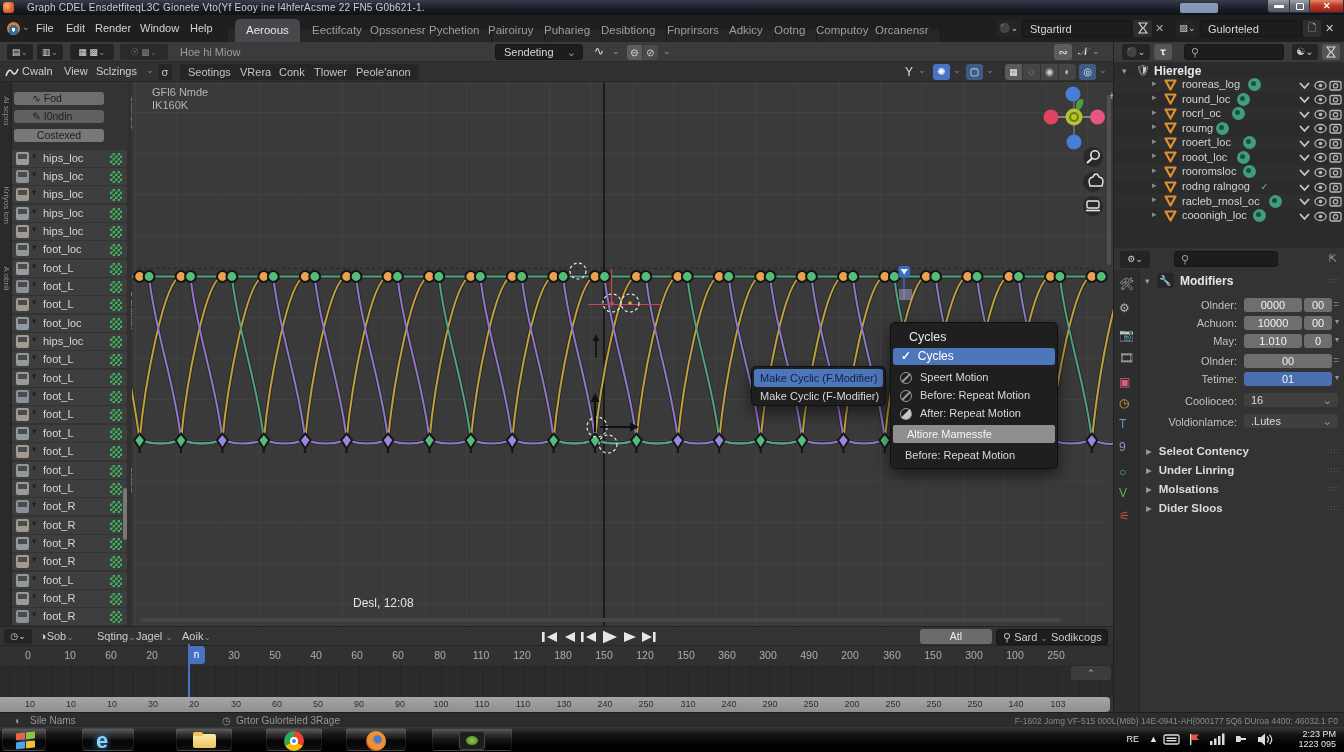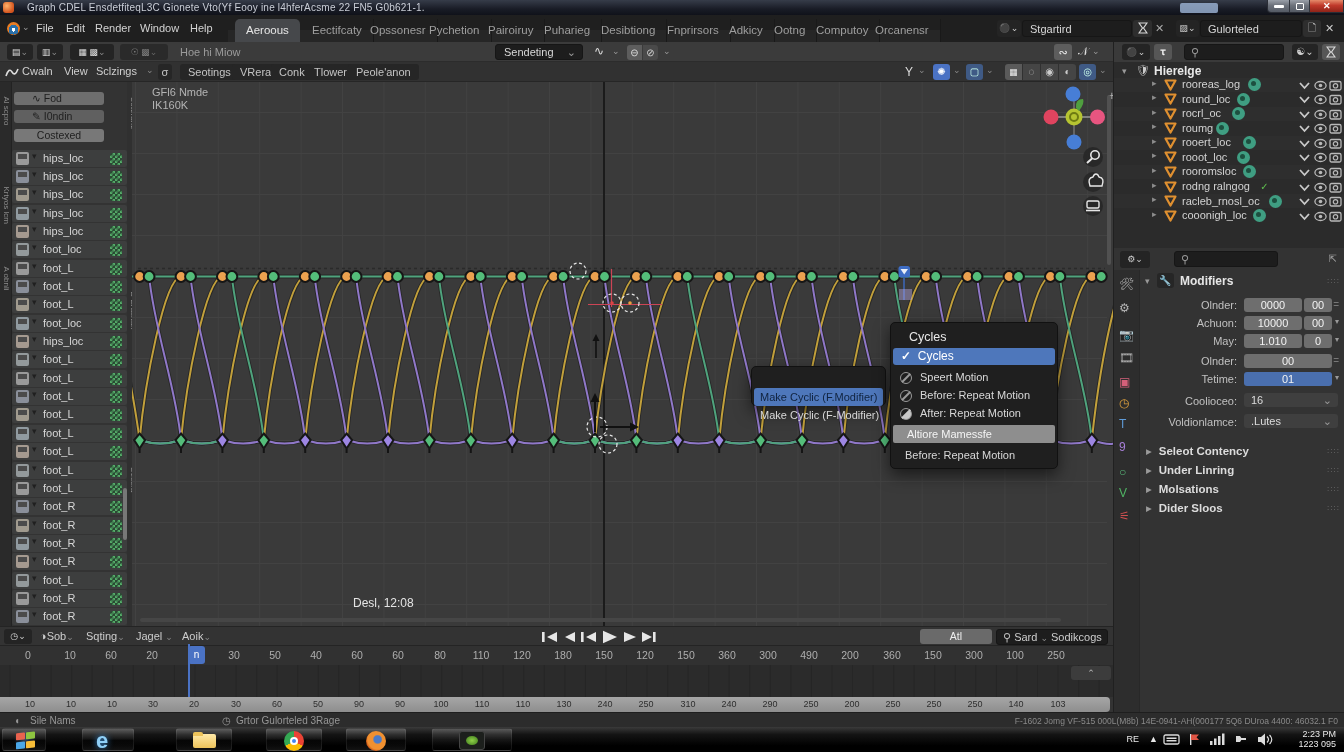--- a/index.html
+++ b/index.html
@@ -55,21 +55,21 @@
   linear-gradient(45deg,#54ab68 25%,transparent 25%,transparent 75%,#54ab68 75%);
   background-size:5px 5px; background-position:0 0,2.5px 2.5px; }
 #gstrip { left:127px; top:82px; width:11px; height:544px; background:#303030; border-right:1px solid #2a2a2a; }
 
 #graph { left:132px; top:82px; width:981px; height:544px; background:#3a3a3a; }
 
 .popup { position:absolute; background:#1f1f1f; border:1px solid #111; border-radius:5px;
   box-shadow:0 6px 16px rgba(0,0,0,0.55); z-index:30; }
 .mrow { position:relative; height:18px; line-height:18px; font-size:11px; color:#d8d8d8;
   padding-left:9px; white-space:nowrap; }
-.mrow.blue { background:#4e77bb; color:#10233f; border-radius:3px;margin-top:19px; }
+.mrow.blue { background:#4e77bb; color:#10233f; border-radius:3px; }
 .mico { display:inline-block; width:12px; height:12px; border:1.2px solid #999; border-radius:50%;
   position:relative; top:2.5px; margin-right:8px; }
 .mico:after { content:""; position:absolute; left:-1px; top:4.6px; width:12px; height:1.6px;
   background:#999; transform:rotate(-45deg); }
 .mico.fill { background:linear-gradient(135deg, transparent 50%, #c8c8c8 50%); }
 .mico.fill:after { background:#c8c8c8; }
 
 #rpanel { left:1113px; top:42px; width:231px; height:670px; background:#2b2b2b; border-left:1px solid #202020; }
 #ohdr { position:absolute; left:0; top:0; width:231px; height:20px; background:#3a3a3a; }
 .orow { position:absolute; left:0; width:231px; height:14px; }
@@ -969,21 +969,21 @@
         <span class="pgrip" style="top:236px">::::</span>
     <div class="psec" style="top:253px">Dider Sloos</div>
         <span class="pgrip" style="top:255px">::::</span>
   </div>
 </div>
 
 <div id="timeline" class="abs">
   <div id="tlhdr">
     <div class="ibtn" style="left:4px;top:2px;width:28px;height:15px;font-size:9px;line-height:15px;text-align:center">◷⌄</div>
     <span class="tlm" style="left:40px">◑Sob<span style="color:#888;font-size:9px">⌄</span></span>
-    <span class="tlm" style="left:86px">Sqting<span style="color:#888;font-size:9px">⌄</span></span>
+    <span class="tlm" style="left:97px">Sqting<span style="color:#888;font-size:9px">⌄</span></span>
     <span class="tlm" style="left:136px">Jagel <span style="color:#888;font-size:9px">⌄</span></span>
     <span class="tlm" style="left:182px">Aoik<span style="color:#888;font-size:9px">⌄</span></span>
     <svg width="120" height="16" viewBox="0 0 120 16" style="position:absolute;left:540px;top:2px">
 <g fill="#e6e6e6">
 <rect x="2" y="3" width="2.6" height="10"></rect>
             <polygon points="17,3 17,13 7,8"></polygon>
 <polygon points="35,3 35,13 25,8"></polygon>
 <rect x="41" y="3" width="2.6" height="10"></rect>
             <polygon points="56,3 56,13 46,8"></polygon>
 <polygon points="63,1.8 63,14.2 77,8"></polygon>

